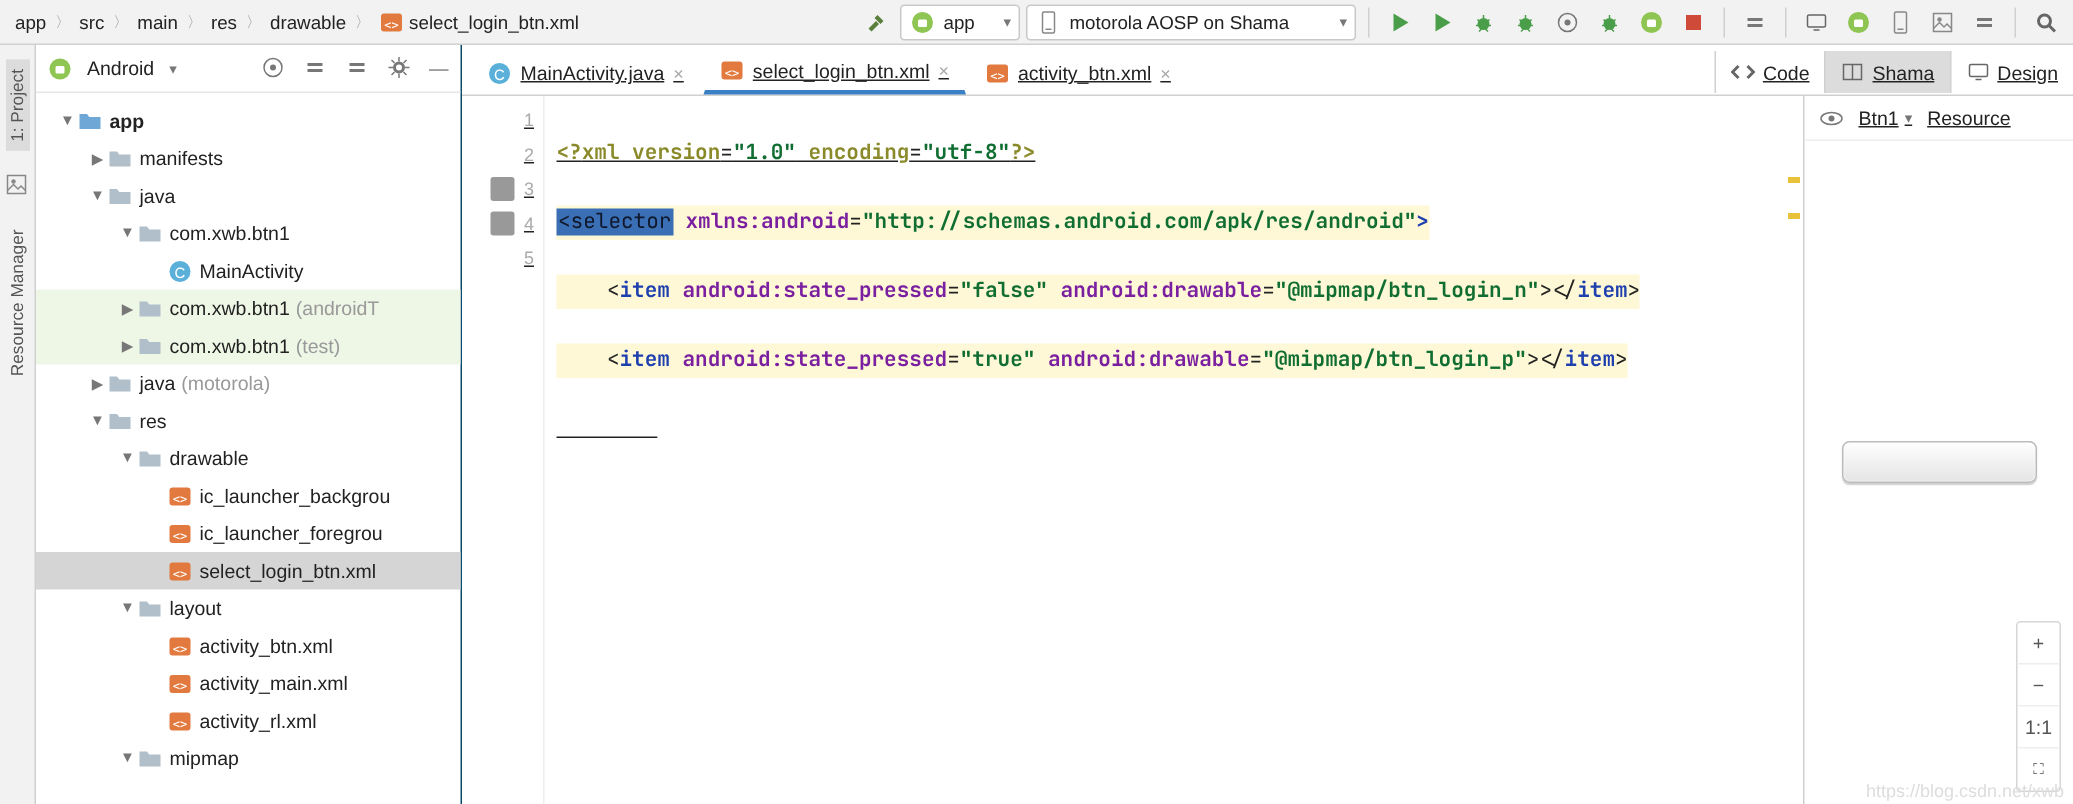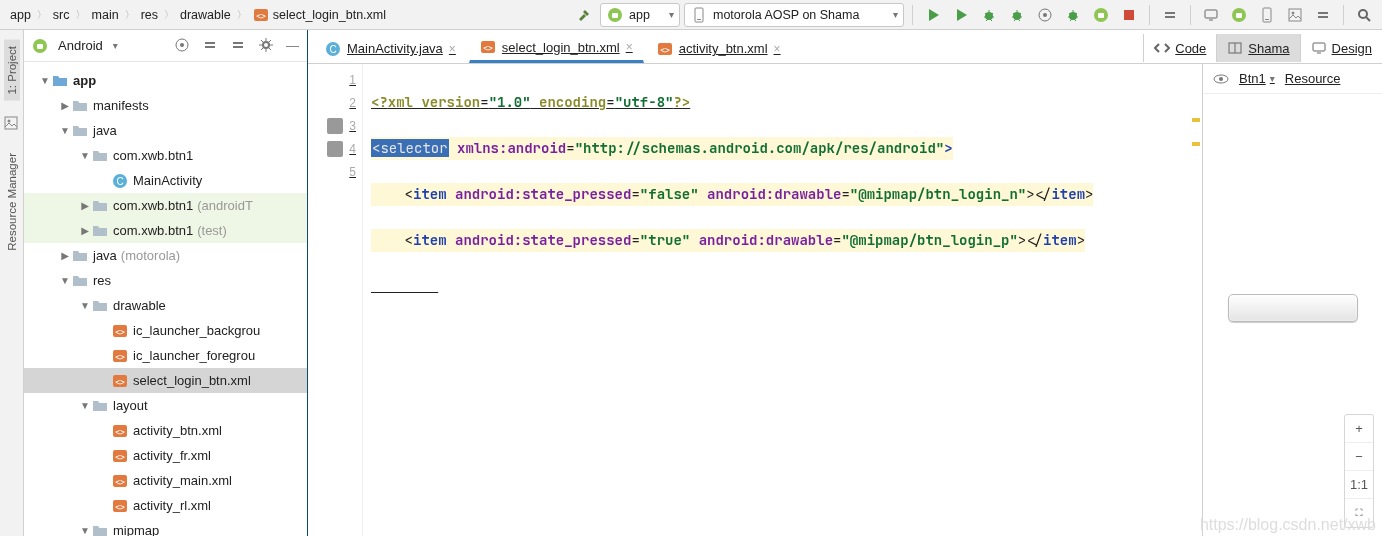--- a/index.html
+++ b/index.html
@@ -52,40 +52,40 @@
   .mode-tab { height:28px; display:flex; align-items:center; gap:5px; padding:0 10px; border-left:1px solid #d0d0d0; cursor:pointer; font-size:13px;}
   .mode-tab.sel { background:#dcdcdc; }
 
   .edit-body { flex:1; display:flex; min-height:0;}
   .gutter { width:55px; border-right:1px solid #eee; background:#fff; padding-top:4px;}
   .grow { display:flex; height:23px; align-items:center; justify-content:flex-end; padding-right:6px; font-size:12px; color:#aaa; gap:6px;}
   .grow .gimg { width:16px; height:16px; background:#999; border-radius:2px;}
   .code { flex:1; padding:4px 0 0 8px; font-family: "JetBrains Mono","Consolas",monospace; font-size:14px; line-height:23px; white-space:pre; overflow:auto;}
   .code .ln { height:23px; }
   .code .hl-line { background: #fff8d6; display:inline-block; }
-  .code .sel-tag { background:#3b6fb5; color:#e5e5e5; padding:0 1px;}
+  .code .sel-tag { background:#3b6fb5; color:#0f172a; padding:0 1px;}
   .c-punc{color:#222}.c-tag{color:#1e3fae;font-weight:bold}.c-attr{color:#7a1fa0;font-weight:bold}.c-str{color:#116e32;font-weight:bold}.c-pi{color:#8a8a2a;font-weight:bold}
   .caret { border-left:1px solid #000; margin-left:-1px; animation: blink 1s step-start infinite;}
   @keyframes blink {50%{opacity:0}}
   .warn-stripe { position:absolute; right:0; top:0; width:12px; height:100%;}
   .warn-mark { position:absolute; right:2px; width:8px; height:4px; background:#e8c23a;}
   .code-wrap {position:relative; flex:1; display:flex; min-height:0;}
 
   
   .preview { width:180px; border-left:1px solid #d0d0d0; background:#fff; display:flex; flex-direction:column;}
   .pv-top { height:30px; display:flex; align-items:center; gap:10px; padding:0 10px; font-size:13px; border-bottom:1px solid #eee;}
   .pv-top .dd { display:flex; align-items:center; gap:4px; cursor:pointer;}
   .pv-top .dd::after{content:"▾"; font-size:10px; color:#777;}
   .pv-body { flex:1; position:relative;}
   .pv-btn { position:absolute; left:25px; top:200px; width:130px; height:28px; border:1px solid #bbb; border-radius:5px;
             background: linear-gradient(#fefefe,#e4e4e4); box-shadow: inset 0 0 2px #fff, 0 1px 1px rgba(0,0,0,.2);}
   .pv-zoom { position:absolute; right:8px; bottom:8px; width:30px; background:#fff; border:1px solid #d6d6d6; border-radius:3px;}
   .pv-zoom div{height:28px;display:flex;align-items:center;justify-content:center;font-size:13px;color:#555;border-bottom:1px solid #eee;cursor:pointer;}
   .pv-zoom div:last-child{border-bottom:none;font-size:10px;}
-  .watermark { position:absolute; right:6px; bottom:2px; font-size:16px; color:#ddd;}
+  .watermark { position:absolute; right:6px; bottom:2px; font-size:12px; color:#ddd;}
 
   
 </style>
 </head>
 <body>
 
 <svg width="0" height="0" style="position:absolute">
   <defs>
     <g id="i-android">
         <circle cx="8" cy="8" r="7" fill="#8fc552"></circle>
@@ -419,27 +419,20 @@
             <svg class="nico">
               <use href="#i-xml"></use>
             </svg>
             <span class="label">activity_btn.xml</span>
           </div>
         <div class="node ind4">
             <span class="arrow"></span>
             <svg class="nico">
               <use href="#i-xml"></use>
             </svg>
-            <span class="label">activity_fr.xml</span>
-          </div>
-        <div class="node ind4">
-            <span class="arrow"></span>
-            <svg class="nico">
-              <use href="#i-xml"></use>
-            </svg>
             <span class="label">activity_main.xml</span>
           </div>
         <div class="node ind4">
             <span class="arrow"></span>
             <svg class="nico">
               <use href="#i-xml"></use>
             </svg>
             <span class="label">activity_rl.xml</span>
           </div>
         <div class="node ind3">

